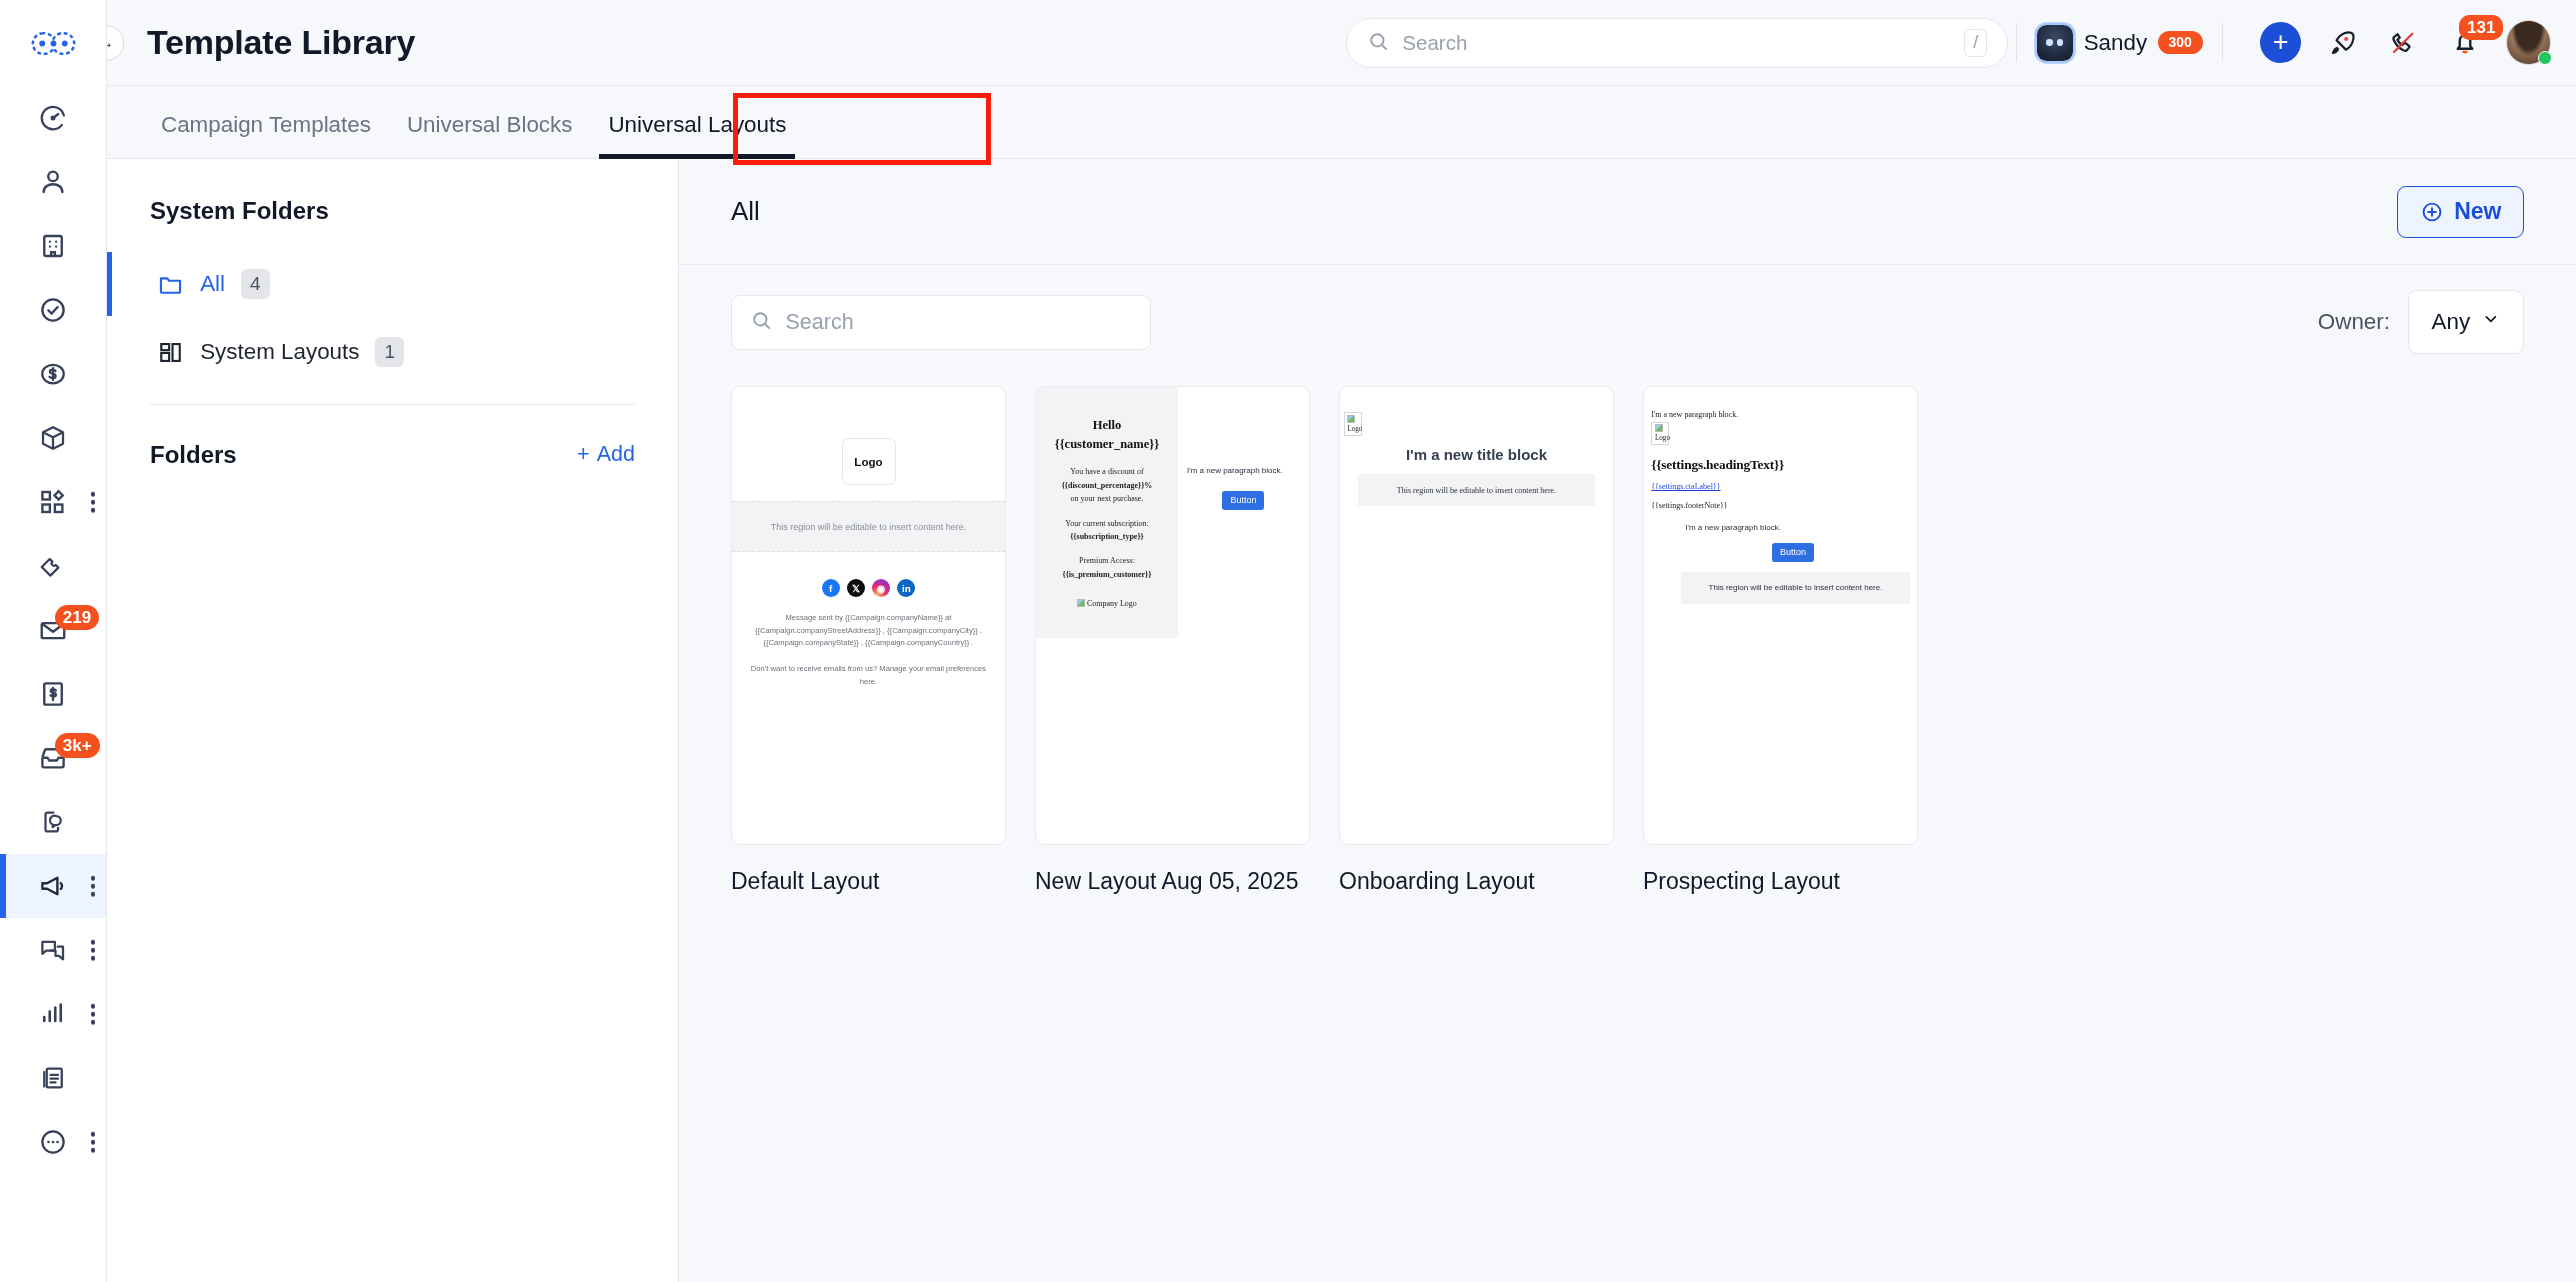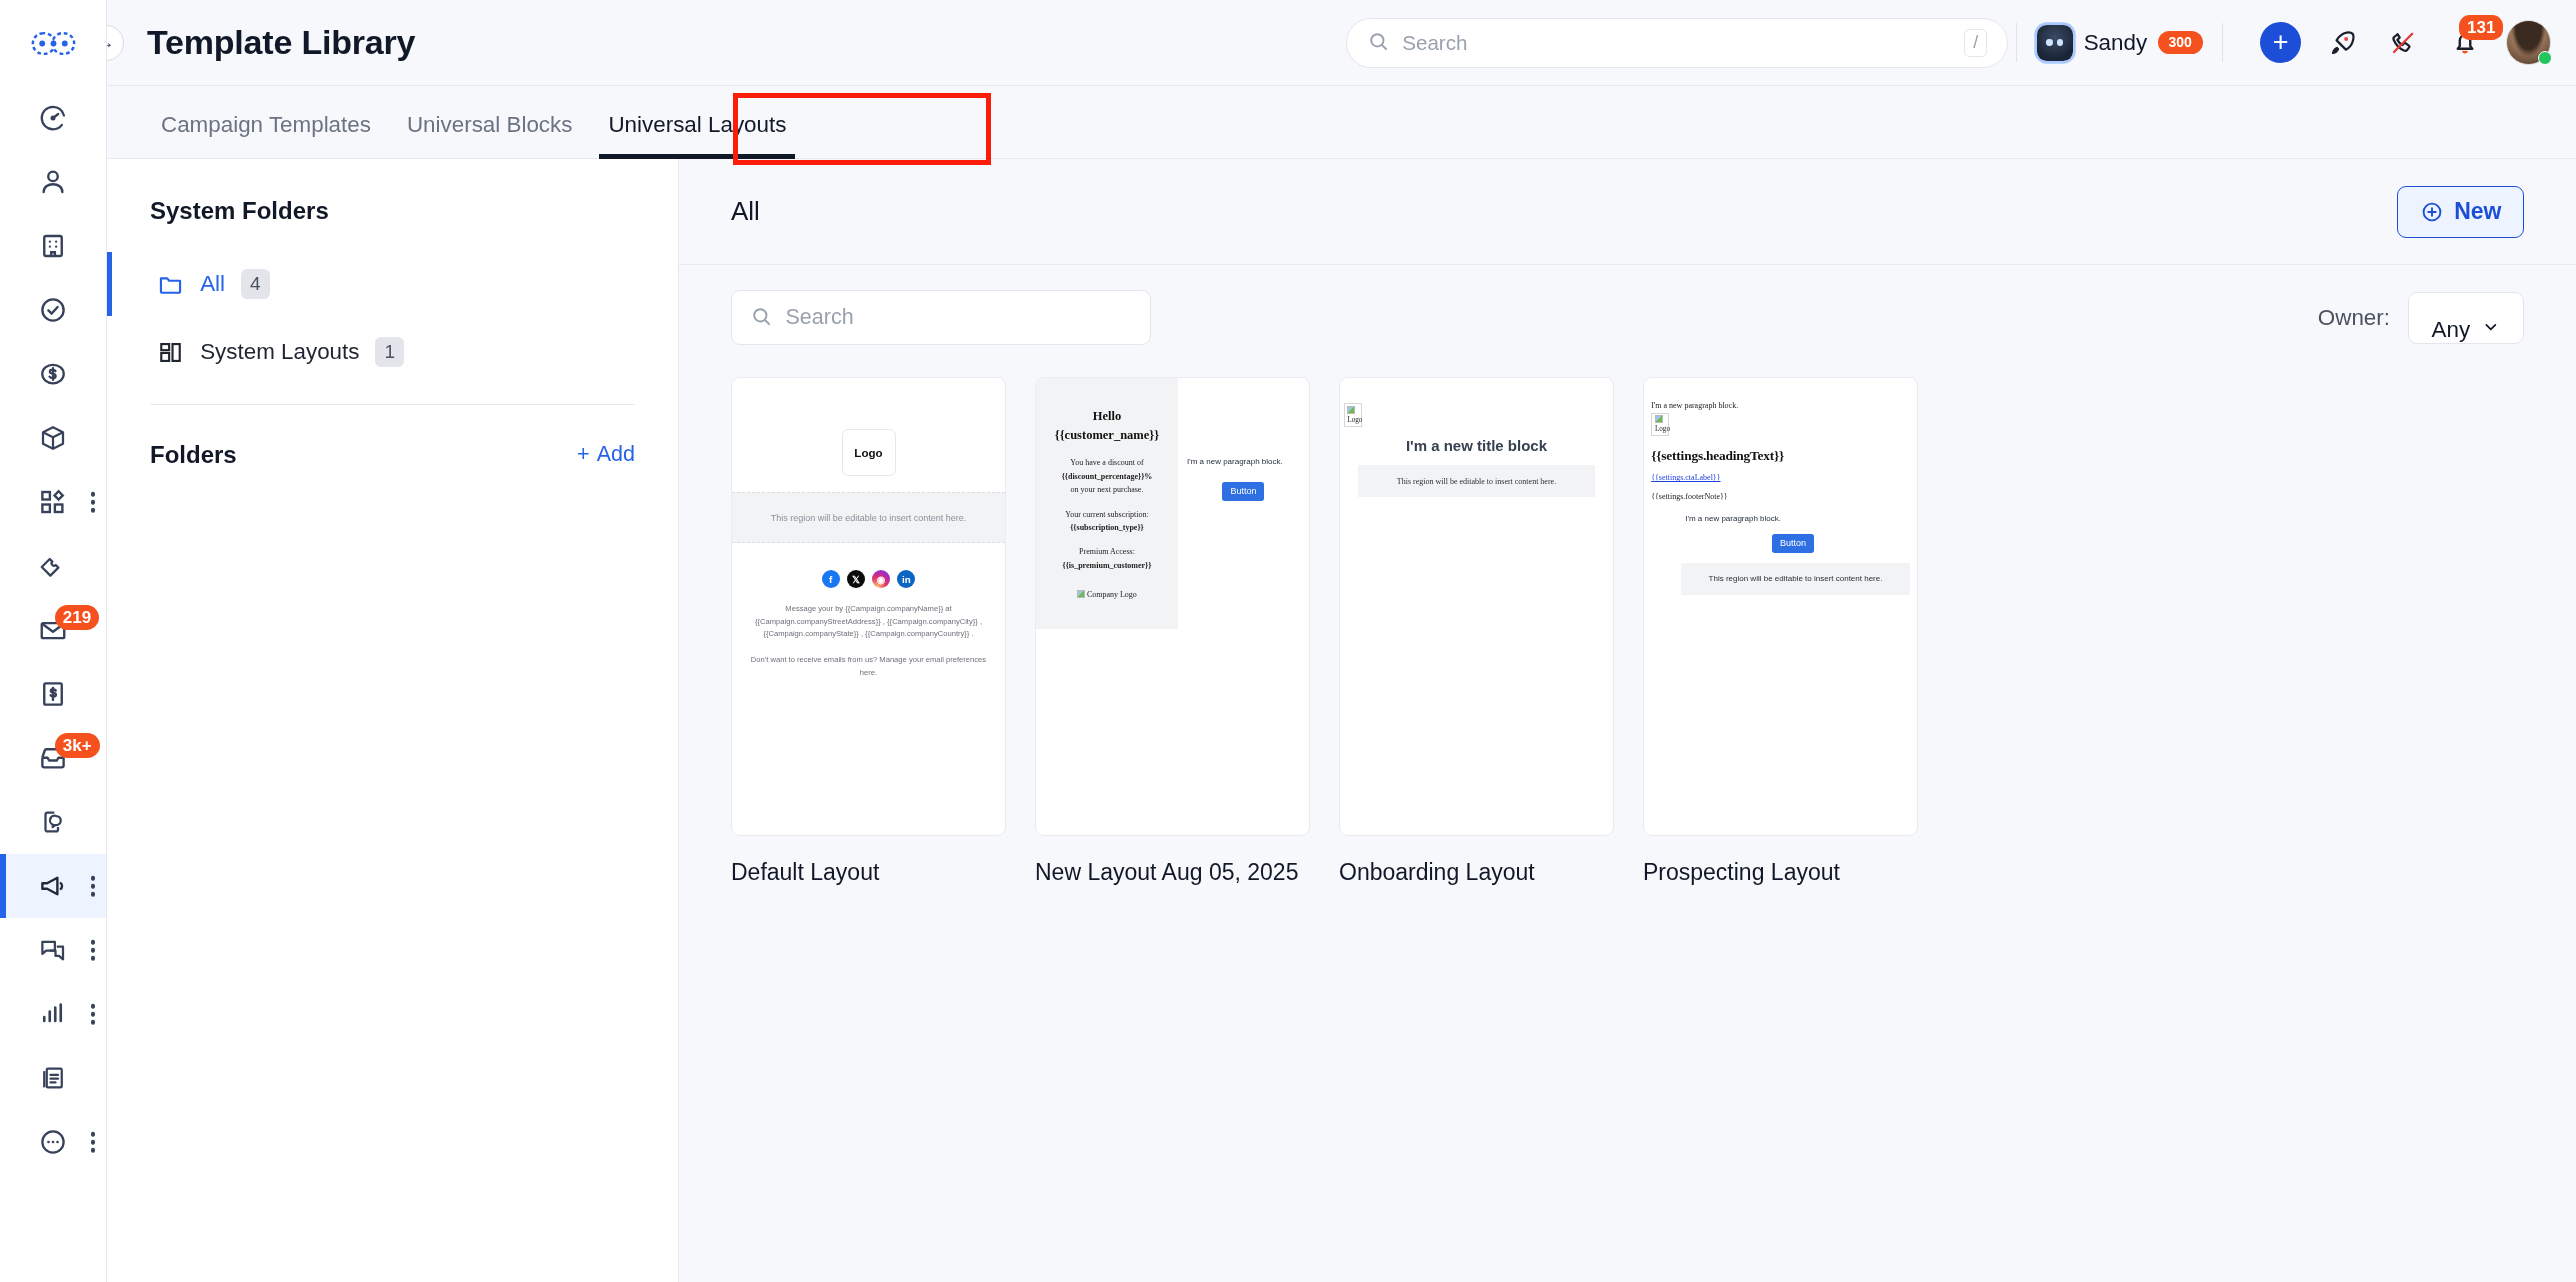--- a/index.html
+++ b/index.html
@@ -215,23 +215,23 @@
   }
   .filter-search {
     width: 420px; height: 55px;
     background:#fff; border:0.9px solid #e3e6ec; border-radius:9px;
     display:flex; align-items:center; gap:12.5px; padding: 0 18px;
   }
   .filter-search .ph { color:#9aa1ae; font-size: 21.5px; }
   .owner-wrap { margin-left:auto; display:flex; align-items:center; gap: 18px; }
   .owner-label { font-size: 22.4px; color:#4b5261; }
   .owner-select {
-    height: 52px; min-width: 116px;
+    height: 64px; min-width: 116px;
     background:#fff; border:0.9px solid #e3e6ec; border-radius:9px;
-    display:flex; align-items:flex-end; justify-content:center; gap:10.7px;
+    display:flex; align-items:center; justify-content:center; gap:10.7px;
     padding: 0 18px; font-size: 22.4px; color:#111827;
   }
 
   .grid {
     display:flex; gap: 29px;
     padding: 32px 52px 0 52px;
   }
   .card { width: 275px; }
   .thumb {
     width: 275px; height: 459px;
@@ -663,21 +663,21 @@
                 <div class="tb-logo-box">Logo</div>
               </div>
               <div class="tb-editable">This region will be editable to insert content here.</div>
               <div style="padding-top:27px;">
                 <div class="tb-social">
                   <span class="s-fb">f</span>
                   <span class="s-x">𝕏</span>
                   <span class="s-ig">◉</span>
                   <span class="s-li">in</span>
                 </div>
-                <div class="tb-footer" style="margin-top:14.3px;">Message your by {{Campaign.companyName}} at {{Campaign.companyStreetAddress}} , {{Campaign.companyCity}} , {{Campaign.companyState}} , {{Campaign.companyCountry}} .</div>
+                <div class="tb-footer" style="margin-top:14.3px;">Message sent by {{Campaign.companyName}} at {{Campaign.companyStreetAddress}} , {{Campaign.companyCity}} , {{Campaign.companyState}} , {{Campaign.companyCountry}} .</div>
                 <div class="tb-footer" style="margin-top:12.5px;">Don't want to receive emails from us? Manage your email preferences here.</div>
               </div>
             </div>
             <div class="card-title">Default Layout</div>
           </div>
 
           <div class="card">
             <div class="thumb">
               <div style="display:flex;">
                 <div style="width:52%;background:#f2f3f5;padding:29px 9px 27px 9px;text-align:center;">

